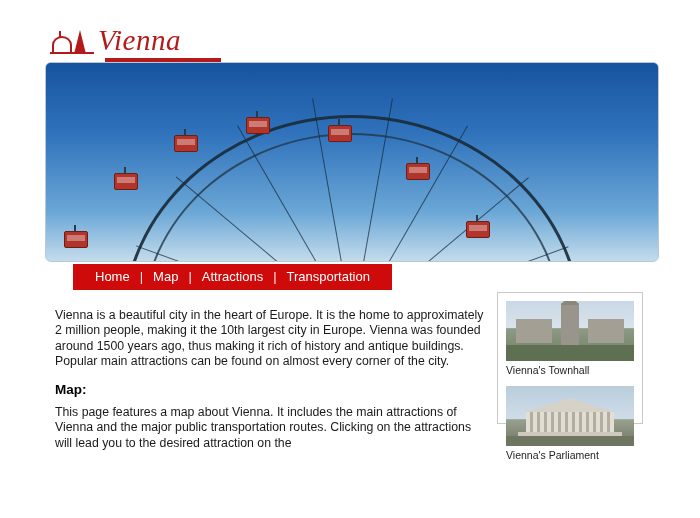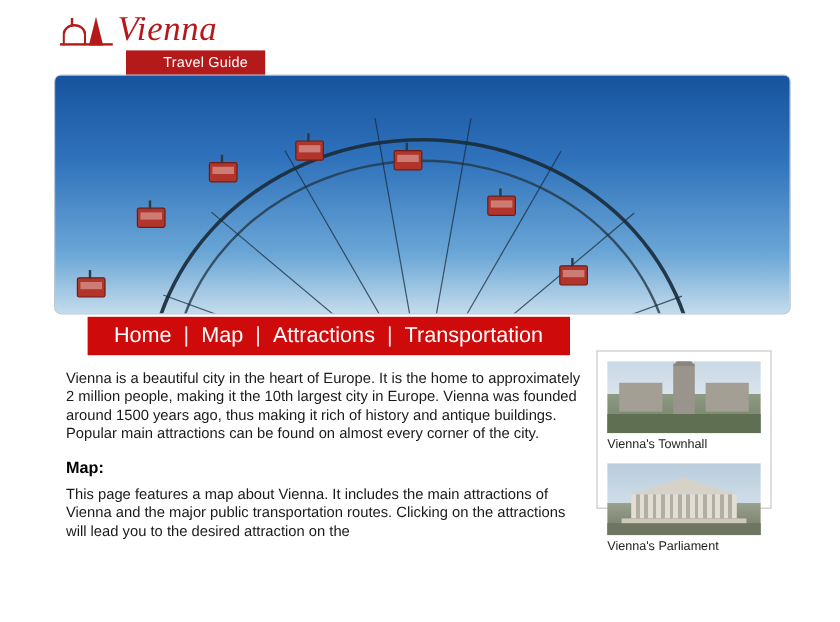--- a/index.html
+++ b/index.html
@@ -20,21 +20,21 @@
   }
 
   
   .header {
     position: relative;
     height: 58px;
   }
   .logo-wrap {
     position: absolute;
     left: 50px;
-    top: 6px;
+    top: 22px;
     width: 200px;
     height: 50px;
     text-align: center;
   }
   .logo-script {
     position: absolute;
     left: 48px;
     top: 2px;
     font-family: "Liberation Serif", serif;
     font-style: italic;
@@ -177,21 +177,21 @@
   }
 
   
   .nav {
     position: absolute;
     left: 73px;
     top: 264px;
     background: #cf0a0a;
     color: #ffffff;
     padding: 5px 14px 6px 14px;
-    font-size: 18px;
+    font-size: 13px;
     white-space: nowrap;
   }
   .nav a {
     color: #ffffff;
     text-decoration: none;
     padding: 0 8px;
   }
   .nav .sep {
     color: #ffffff;
     opacity: 0.9;

